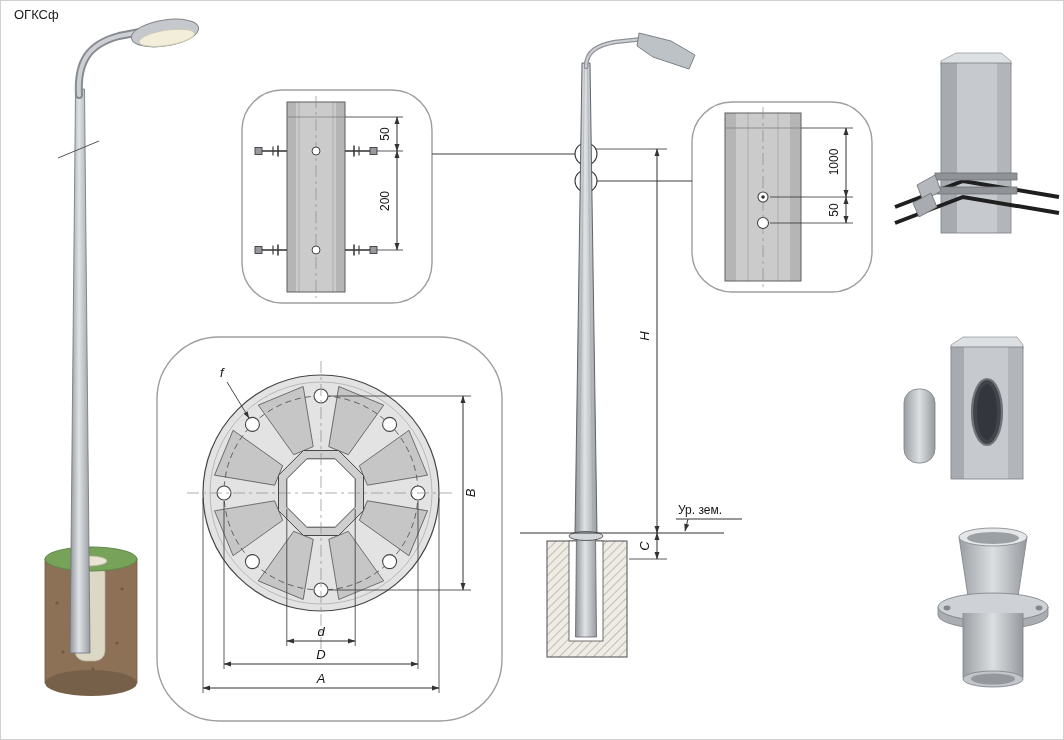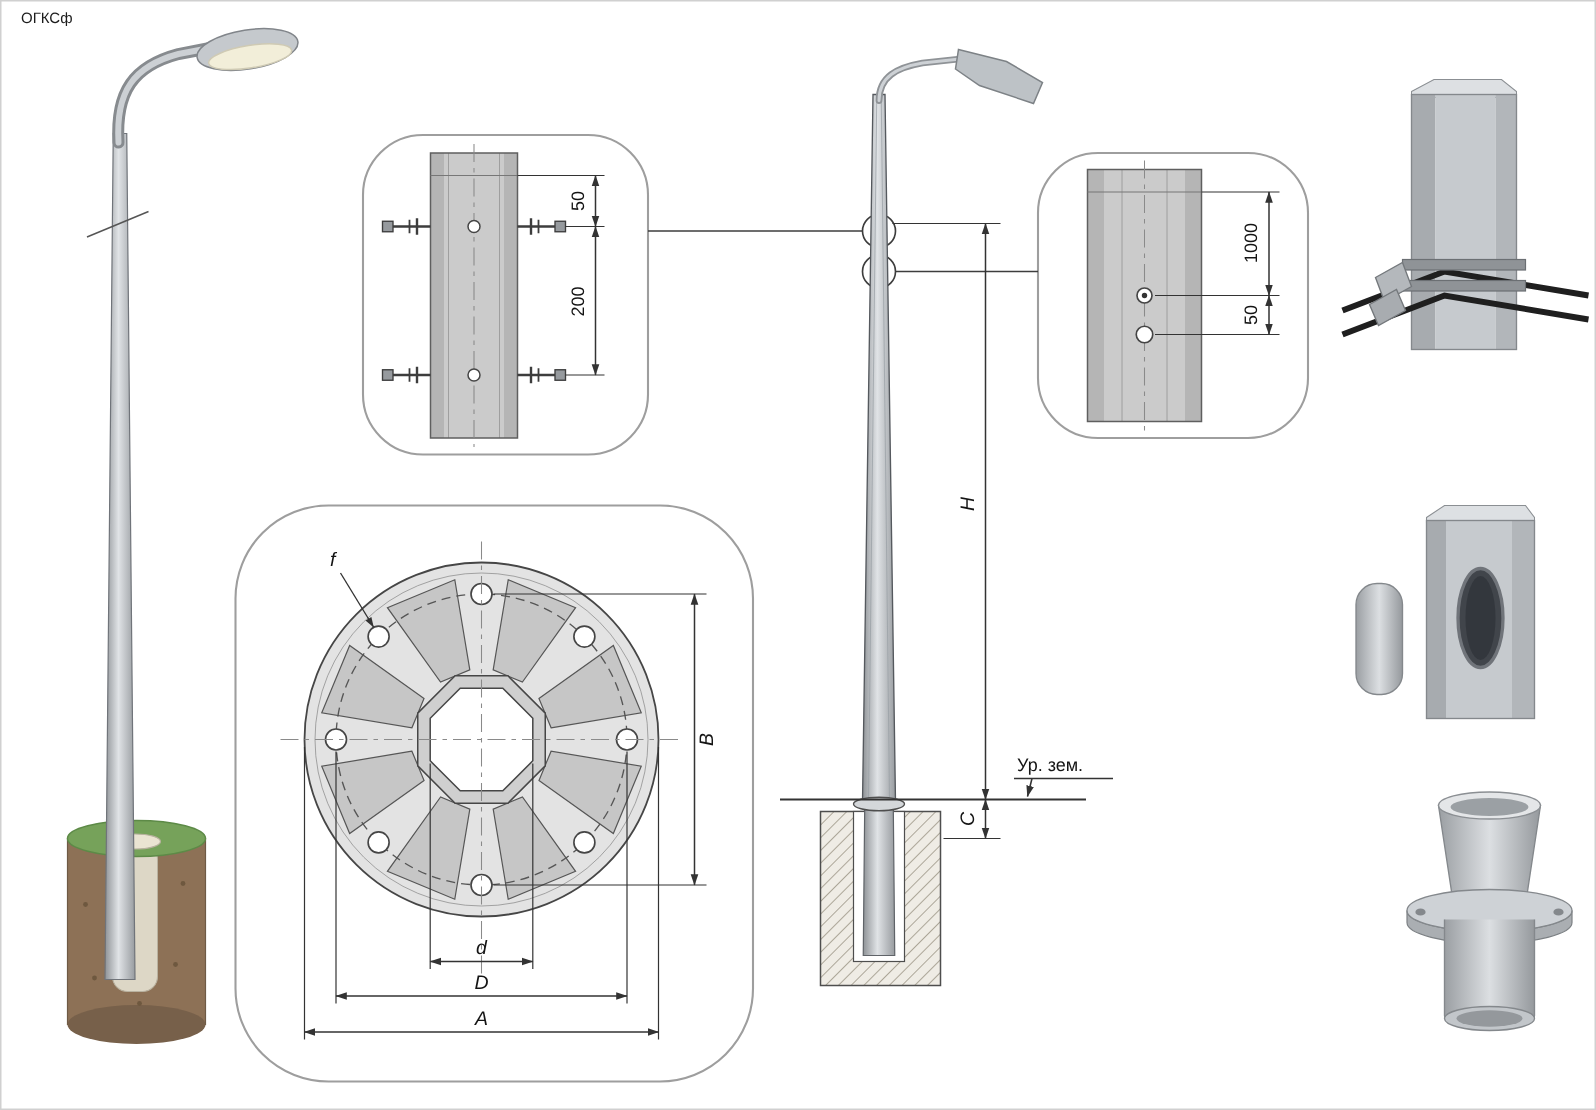--- a/index.html
+++ b/index.html
@@ -1,18 +1,18 @@
 <!DOCTYPE html>
 <html><head>
 <meta charset="utf-8">
 <style>
   html,body{margin:0;padding:0;background:#ffffff;width:1064px;height:740px;overflow:hidden}
   .canvas{position:relative;width:1062px;height:738px;border:1px solid #d0d0d0;background:#fff;
           font-family:"Liberation Sans",sans-serif;box-sizing:content-box}
-  .title{position:absolute;left:13px;top:6px;font-size:10px;color:#1c1c1c;z-index:5}
+  .title{position:absolute;left:13px;top:6px;font-size:13px;color:#1c1c1c;z-index:5}
   svg.sheet{position:absolute;left:0;top:0}
   .frame{fill:#ffffff;stroke:#9e9e9e;stroke-width:1.4}
   .dim{stroke:#333;stroke-width:1;fill:none}
   .ext{stroke:#333;stroke-width:0.8;fill:none}
   .cl{stroke:#8a8a8a;stroke-width:0.7;fill:none;stroke-dasharray:12 4 3 4}
   .dash{stroke:#555;stroke-width:0.9;fill:none;stroke-dasharray:6 4}
   text{font-family:"Liberation Sans",sans-serif;fill:#141414}
   .dtxt{font-size:12px}
   .lbl{font-size:13px;font-style:italic}
 </style>

